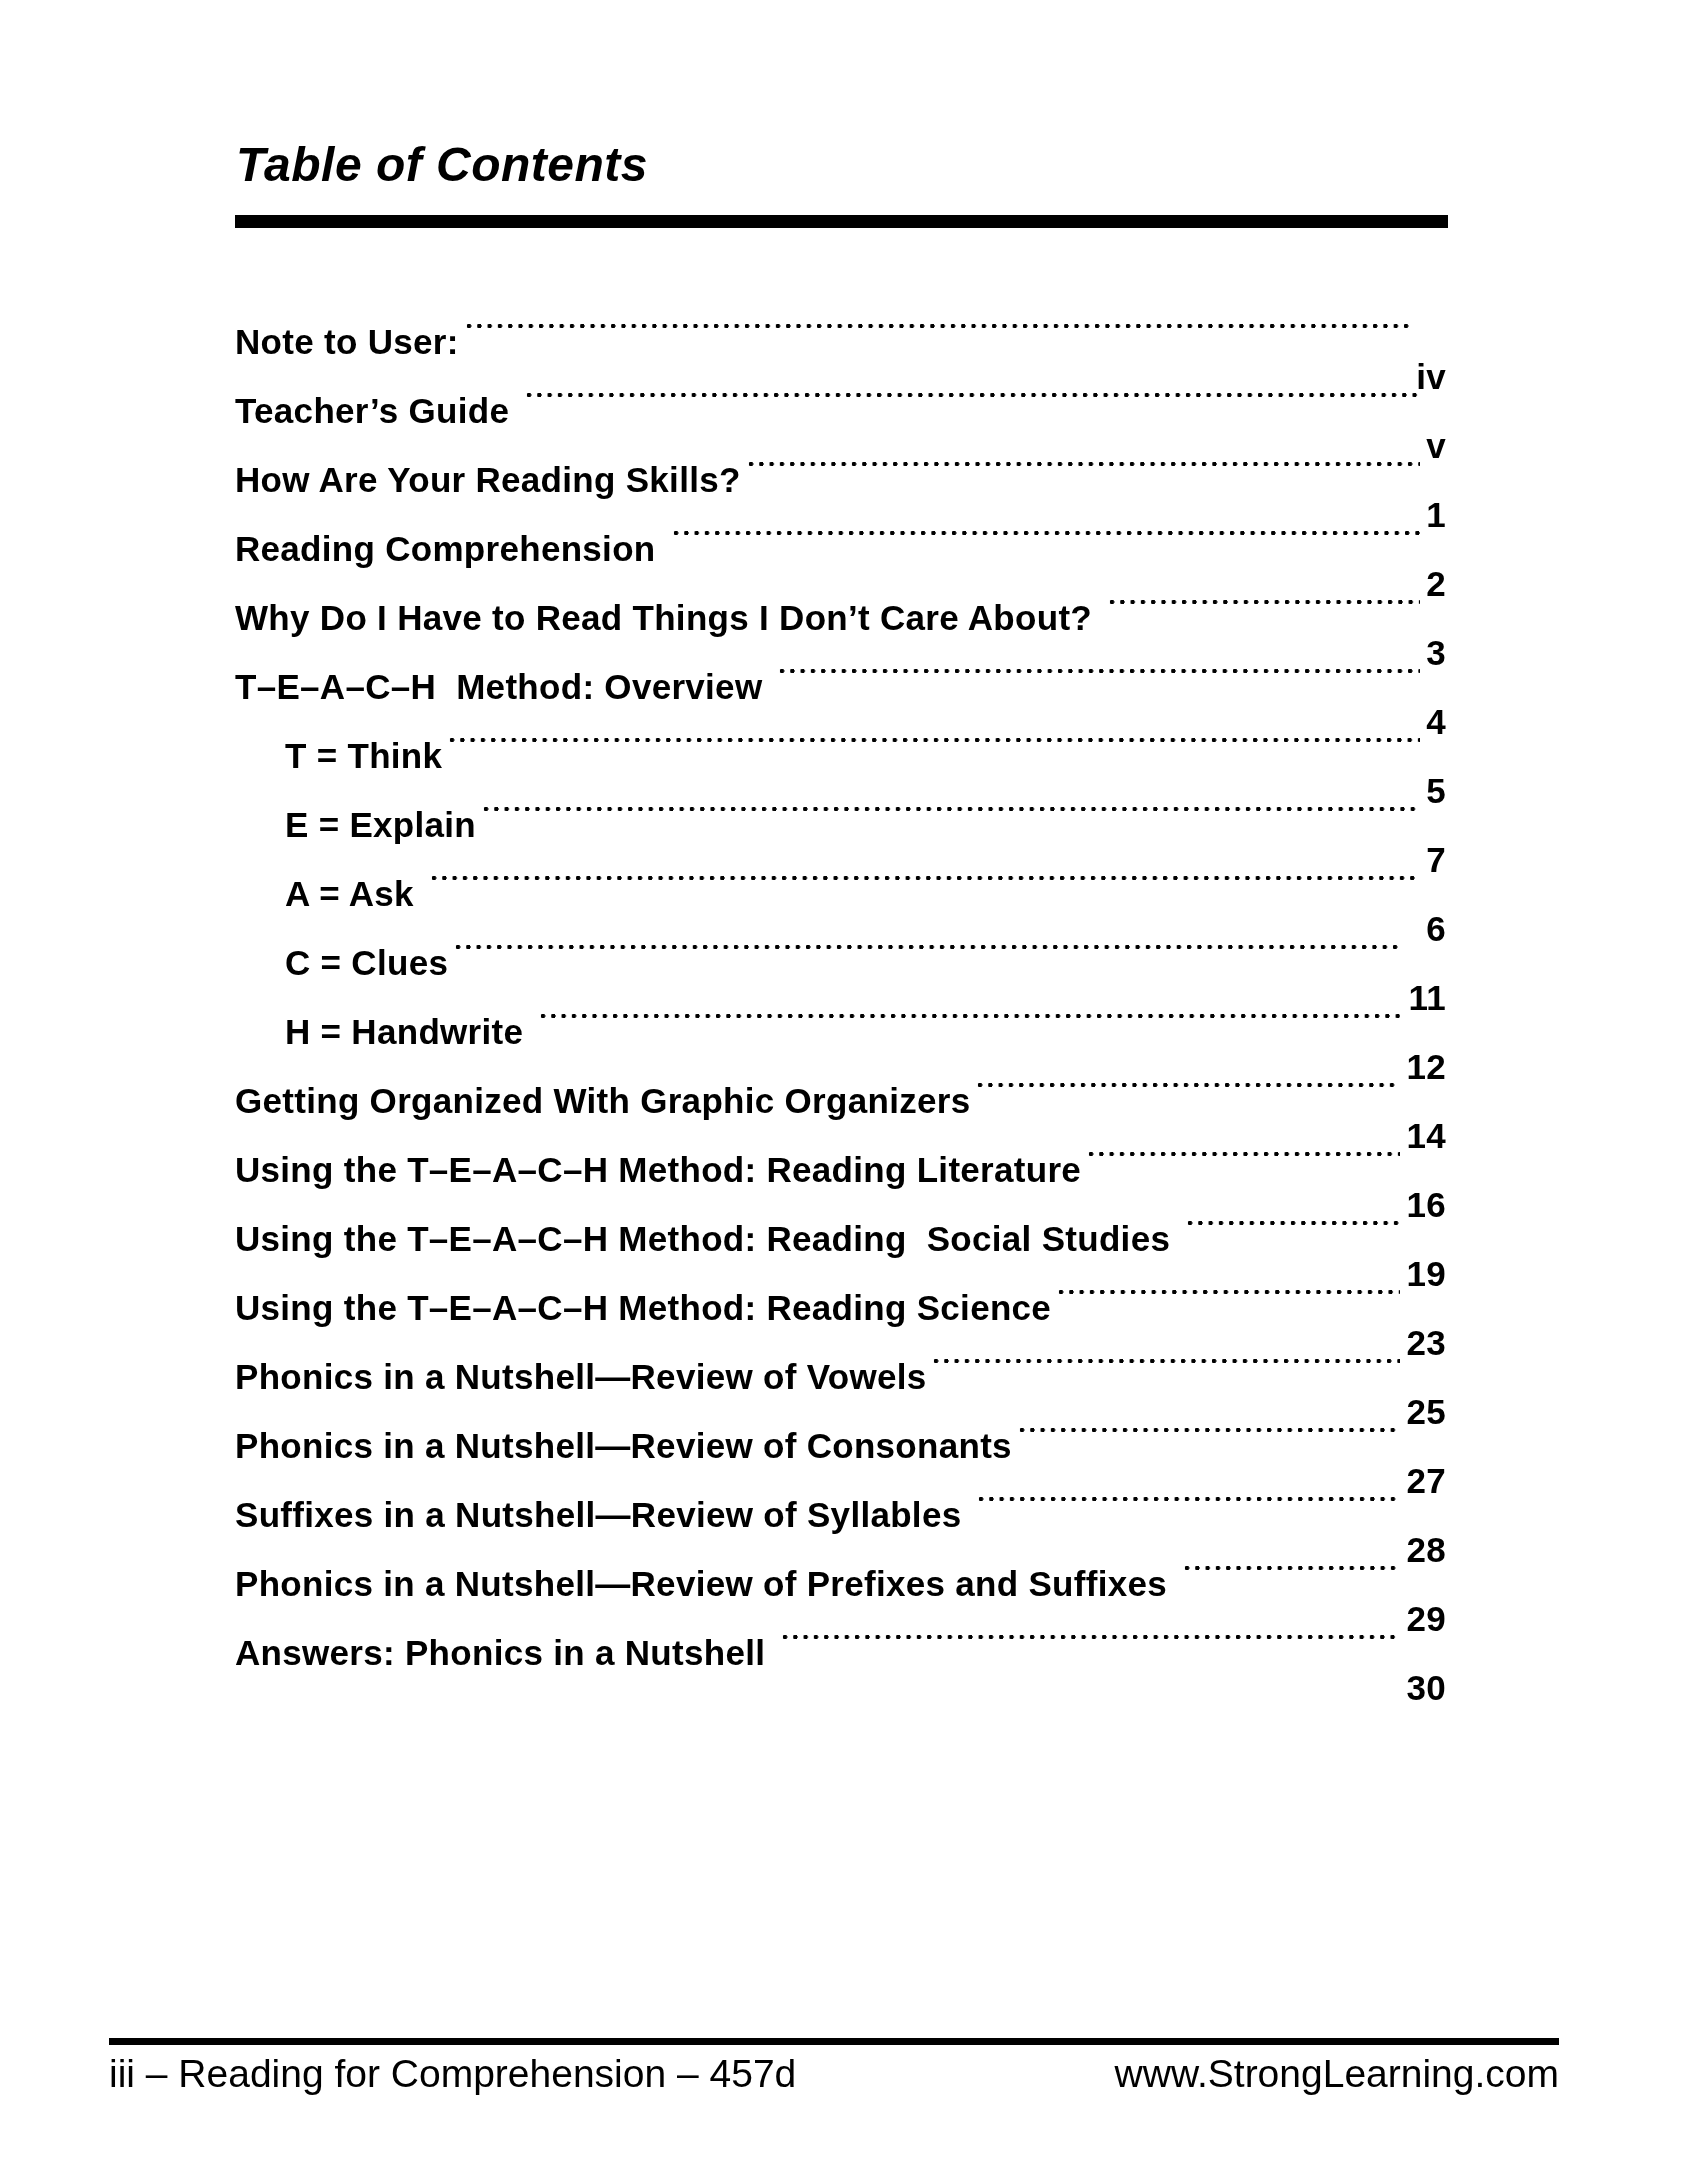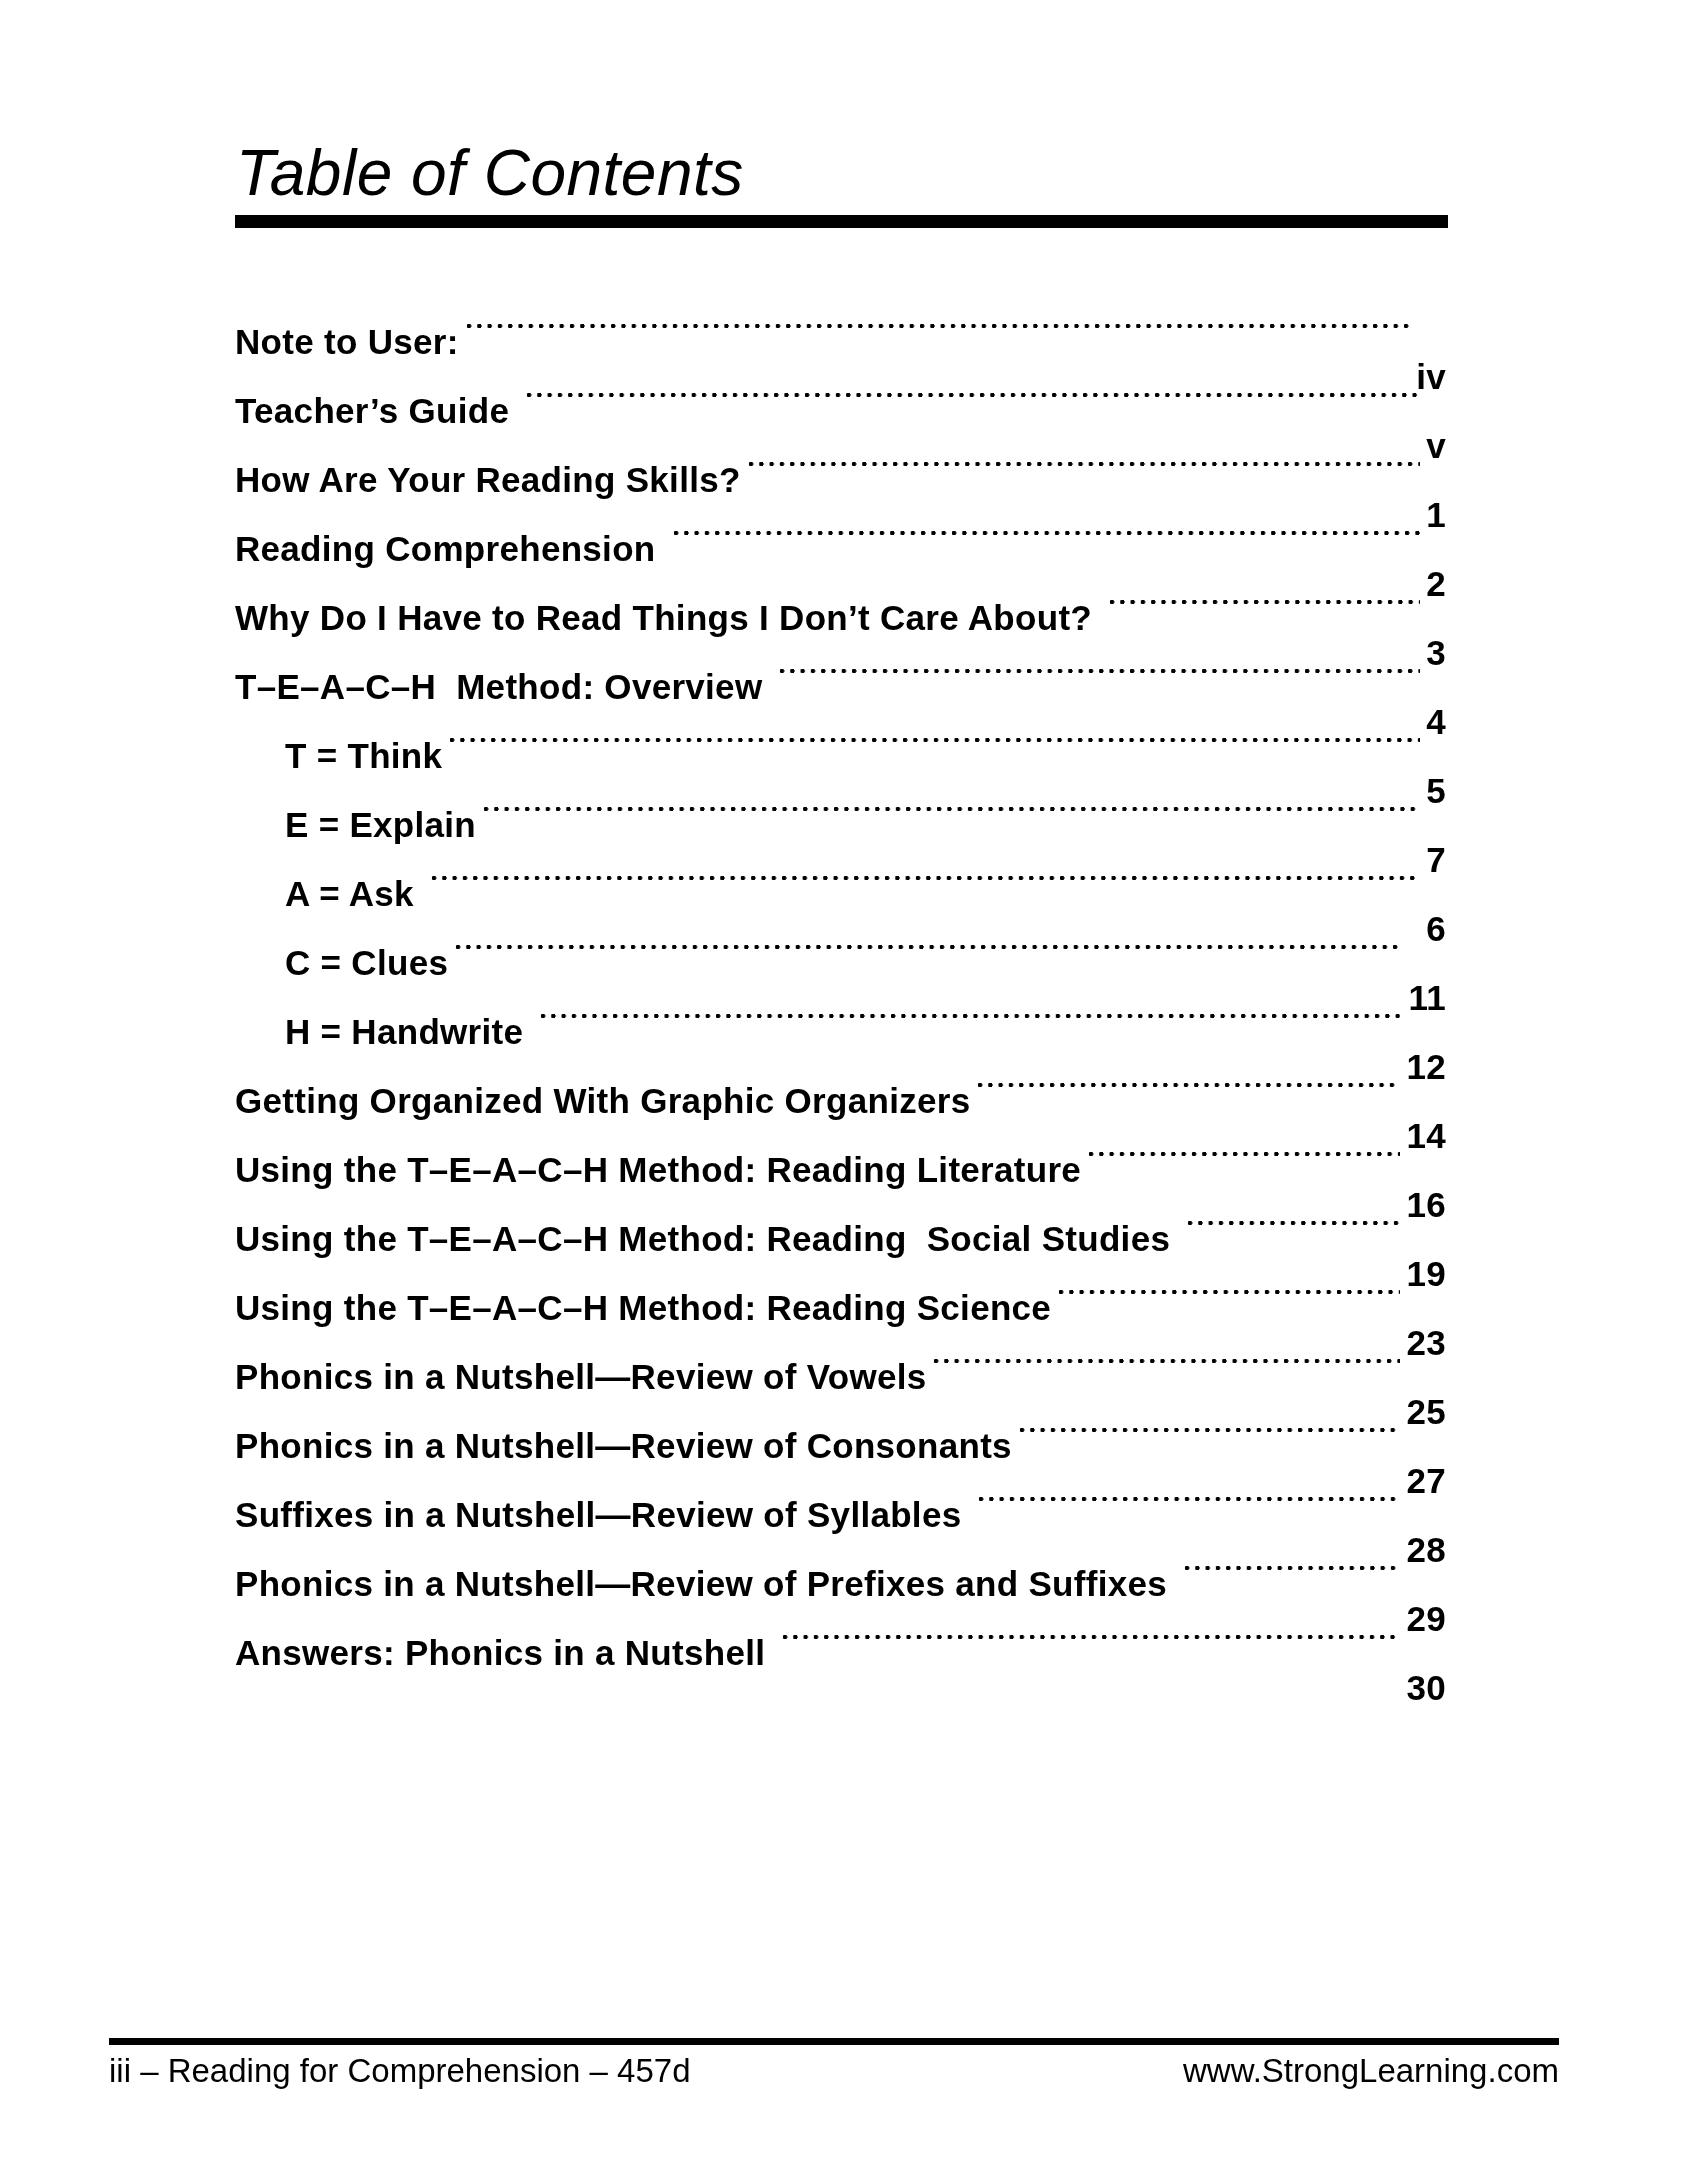--- a/index.html
+++ b/index.html
@@ -8,22 +8,22 @@
     width: 1683px;
     height: 2178px;
     font-family: "Liberation Sans", "DejaVu Sans", sans-serif;
     color: #000000;
     overflow: hidden;
   }
   .page-title {
     position: absolute;
     left: 236px;
     top: 141px;
-    font-size: 64px;
-    font-weight: normal;
+    font-size: 48px;
+    font-weight: bold;
     font-style: italic;
     line-height: 1;
     letter-spacing: 0.5px;
     white-space: pre;
     text-align: center;
   }
   .title-rule {
     position: absolute;
     left: 235px;
     top: 215px;
@@ -68,21 +68,21 @@
     background: #000000;
   }
   .page-footer {
     position: absolute;
     left: 109px;
     top: 2052px;
     width: 1450px;
     display: flex;
     justify-content: space-between;
     align-items: baseline;
-    font-size: 33px;
+    font-size: 39px;
     font-weight: normal;
   }
   .footer-text { white-space: pre; }
 </style>
 </head>
 <body>
 
 <div class="page-title">Table of Contents</div>
 
 <div class="title-rule"></div>

